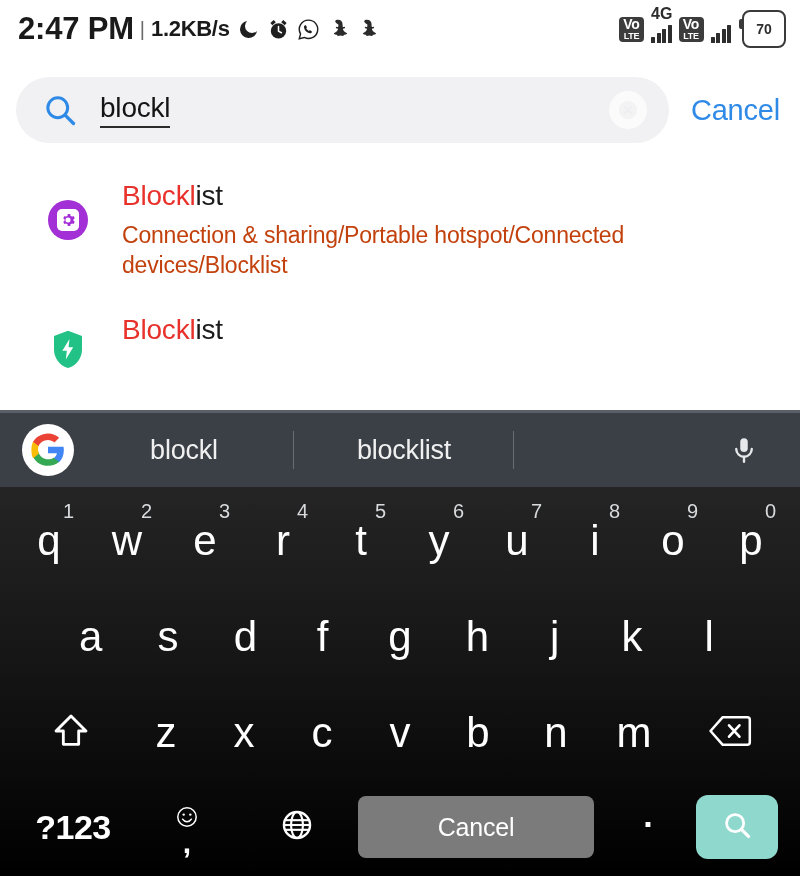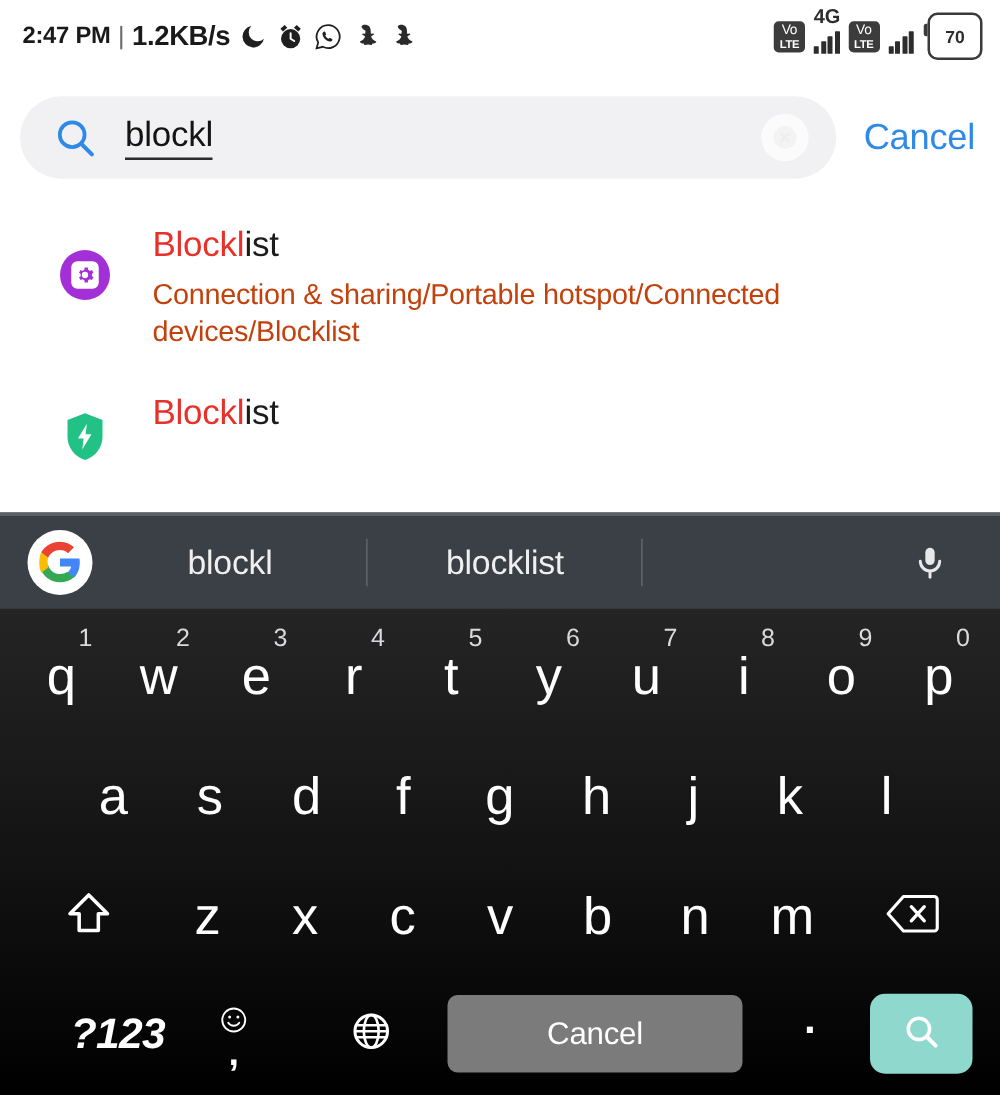--- a/index.html
+++ b/index.html
@@ -12,35 +12,35 @@
   #screen { position: relative; width: 800px; height: 876px; background: #fff; }
 
   
   .status-bar {
     position: absolute; top: 0; left: 0; width: 800px; height: 58px;
     display: flex; align-items: center; justify-content: space-between;
     padding: 0 14px 0 18px; background: #ffffff;
   }
   .status-left { display: flex; align-items: center; gap: 0; }
   .status-time {
-    font-size: 19px; font-weight: bold; color: #1a1a1a;
+    font-size: 31px; font-weight: bold; color: #1a1a1a;
     letter-spacing: -0.2px;
   }
   .status-sep { font-size: 20px; color: #6a6a6a; margin: 0 6px; font-weight: 400; }
   .status-rate { font-size: 22px; font-weight: bold; color: #1a1a1a; letter-spacing: -0.3px; }
   .st-ico { display: inline-flex; align-items: center; justify-content: center; margin-left: 7px; }
   .st-ico svg { display: block; }
 
   .status-right { display: flex; align-items: center; gap: 7px; }
   .volte-badge {
     width: 25px; height: 25px; background: #3c3c3c; border-radius: 4px;
     color: #fff; display: flex; flex-direction: column; align-items: center;
     justify-content: center; line-height: 1;
   }
-  .volte-badge .vo { font-size: 11px; font-weight: normal; letter-spacing: -0.3px; }
+  .volte-badge .vo { font-size: 14px; font-weight: bold; letter-spacing: -0.3px; }
   .volte-badge .lte { font-size: 9px; font-weight: bold; letter-spacing: -0.3px; margin-top: 1px; }
   .sig { display: flex; align-items: flex-end; gap: 1.5px; height: 20px; position: relative; }
   .sig i { display: block; width: 4px; background: #2d2d2d; border-radius: 0.5px; }
   .sig i:nth-child(1) { height: 6px; }
   .sig i:nth-child(2) { height: 10px; }
   .sig i:nth-child(3) { height: 14px; }
   .sig i:nth-child(4) { height: 18px; }
   .net-label {
     position: absolute; top: -10px; left: 0; font-size: 16px;
     font-weight: bold; color: #2d2d2d; white-space: nowrap;
@@ -143,21 +143,21 @@
     justify-content: center; position: relative;
   }
   .key .kl { color: #ffffff; font-size: 42px; font-weight: 300; line-height: 1; }
   .key .knum {
     position: absolute; top: 8px; right: 14px; color: #d8dadd;
     font-size: 20px; font-weight: 400; line-height: 1;
   }
   .key.wide { flex: 1.45; }
 
   .kb-row.r4 { height: 92px; display: flex; align-items: center; padding: 0 14px; }
-  .k-sym { flex: 0 0 118px; display: flex; align-items: center; justify-content: flex-end; font-style: italic; }
+  .k-sym { flex: 0 0 118px; display: flex; align-items: center; justify-content: center; }
   .k-sym .kl { color: #fff; font-size: 34px; font-weight: bold; letter-spacing: -0.5px; }
   .k-emoji {
     flex: 0 0 110px; display: flex; flex-direction: column; align-items: center;
     justify-content: center; gap: 2px;
   }
   .k-emoji .comma { color: #fff; font-size: 30px; line-height: 0.5; font-weight: bold; }
   .k-globe { flex: 0 0 110px; display: flex; align-items: center; justify-content: center; }
   .k-space {
     flex: 1; height: 62px; background: #7b7b7b; border-radius: 8px;
     display: flex; align-items: center; justify-content: center;

